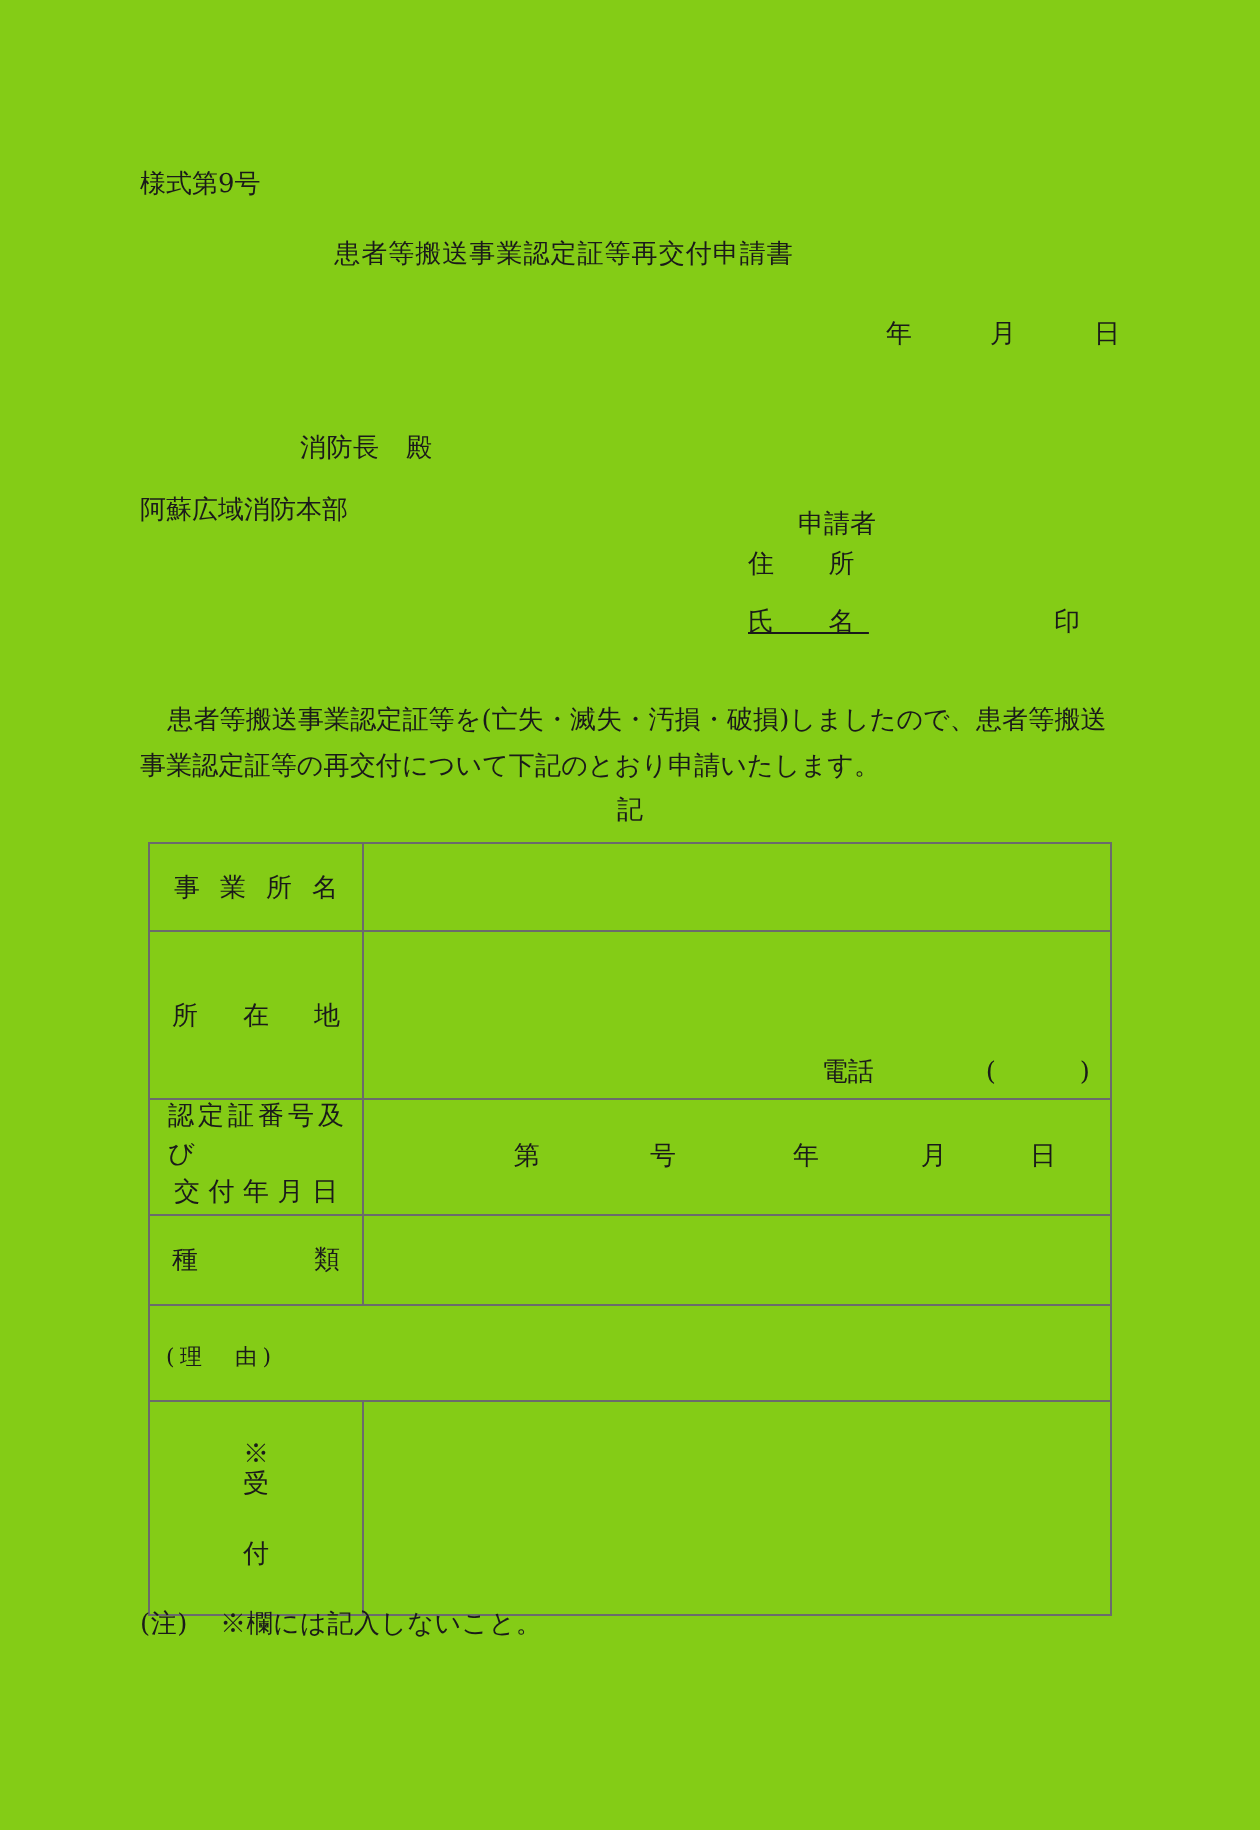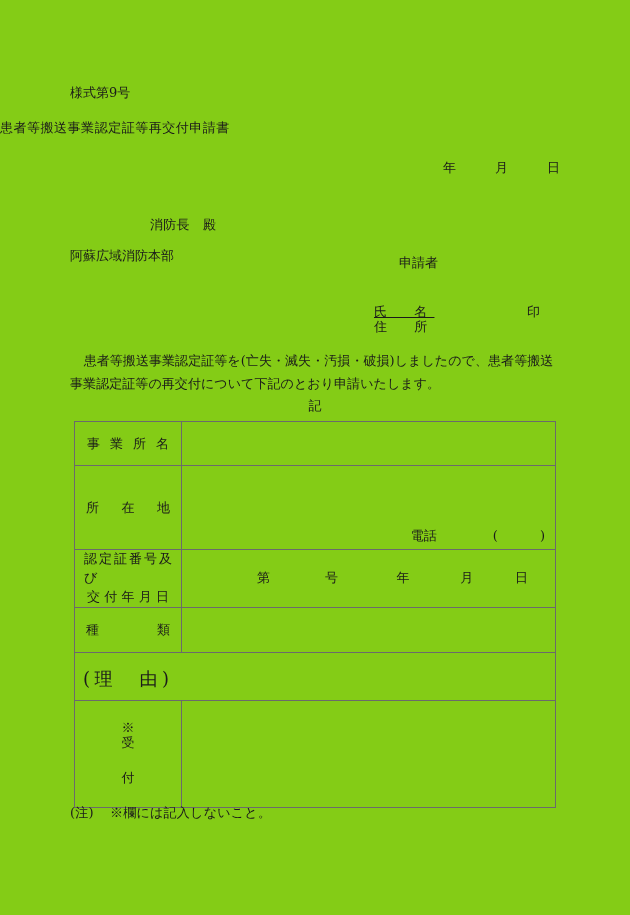--- a/index.html
+++ b/index.html
@@ -20,29 +20,29 @@
     inset: 0;
     background: #84cc16;
   }
 
   
   .t { position: absolute; white-space: nowrap; line-height: 1; }
   .fs13 { font-size: 13px; }
 
   
   #form-no   { left: 70px;  top: 86px; }
-  #doc-title { left: 0;     top: 121px; width: 564px; white-space: normal; letter-spacing: 0.04em; }
+  #doc-title { left: 0;     top: 121px; width: 564px; text-align: center; white-space: normal; letter-spacing: 0.04em; }
   #date-line { left: 0;     top: 161px; width: 560px; text-align: right; }
 
   #addressee-org  { left: 70px;  top: 201px; margin-top: 48px; }
   #addressee-role { left: 150px; top: 218px; letter-spacing: 0.02em; }
 
   
   #ap-label { left: 374px; top: 256px; padding-left: 25px; }
-  #ap-addr  { left: 374px; top: 276px; letter-spacing: 0.55em; margin-top: 44px; }
+  #ap-addr  { left: 374px; top: 276px; letter-spacing: 0.55em; }
   #ap-name  { left: 374px; top: 305px; letter-spacing: 0.55em; text-decoration: underline; }
   #ap-seal  { left: 527px; top: 305px; }
 
   
   #body-par {
     position: absolute;
     left: 70px; top: 349px;
     width: 492px;
     font-size: 13px;
     line-height: 1.78;
@@ -112,21 +112,21 @@
   }
   .num-row .c { text-align: center; }
   .num-row .c-dai  { width: 70px; }
   .num-row .c-gou  { width: 92px; }
   .num-row .c-nen  { width: 78px; }
   .num-row .c-getu { width: 74px; }
   .num-row .c-nichi{ width: 56px; }
 
   
   .riyuu-cell { text-align: left; vertical-align: top; }
-  .riyuu-text { display: block; padding: 5px 0 0 8px; font-size: 18px; letter-spacing: 0.25em; }
+  .riyuu-text { display: block; padding: 5px 0 0 8px; font-size: 11px; letter-spacing: 0.25em; }
 
   
   .uketsuke-lbl { width: 54px; text-align: center; vertical-align: middle; }
   .uketsuke-stack {
     display: flex;
     flex-direction: column;
     align-items: center;
     justify-content: center;
     height: 100%;
     font-size: 13px;

